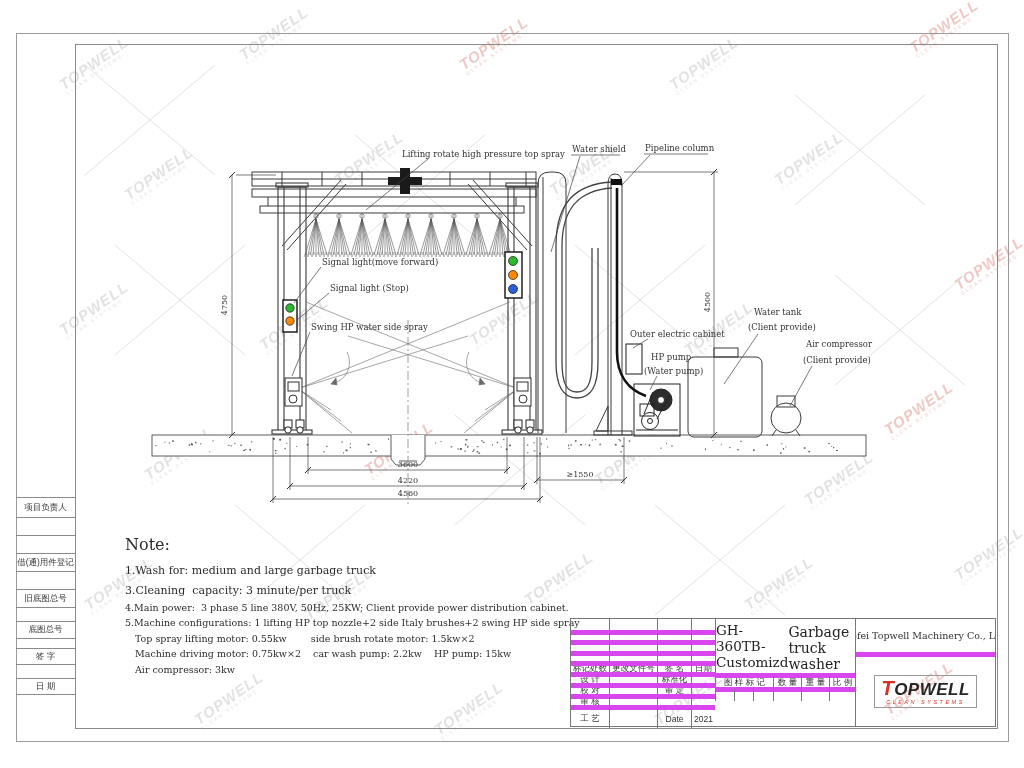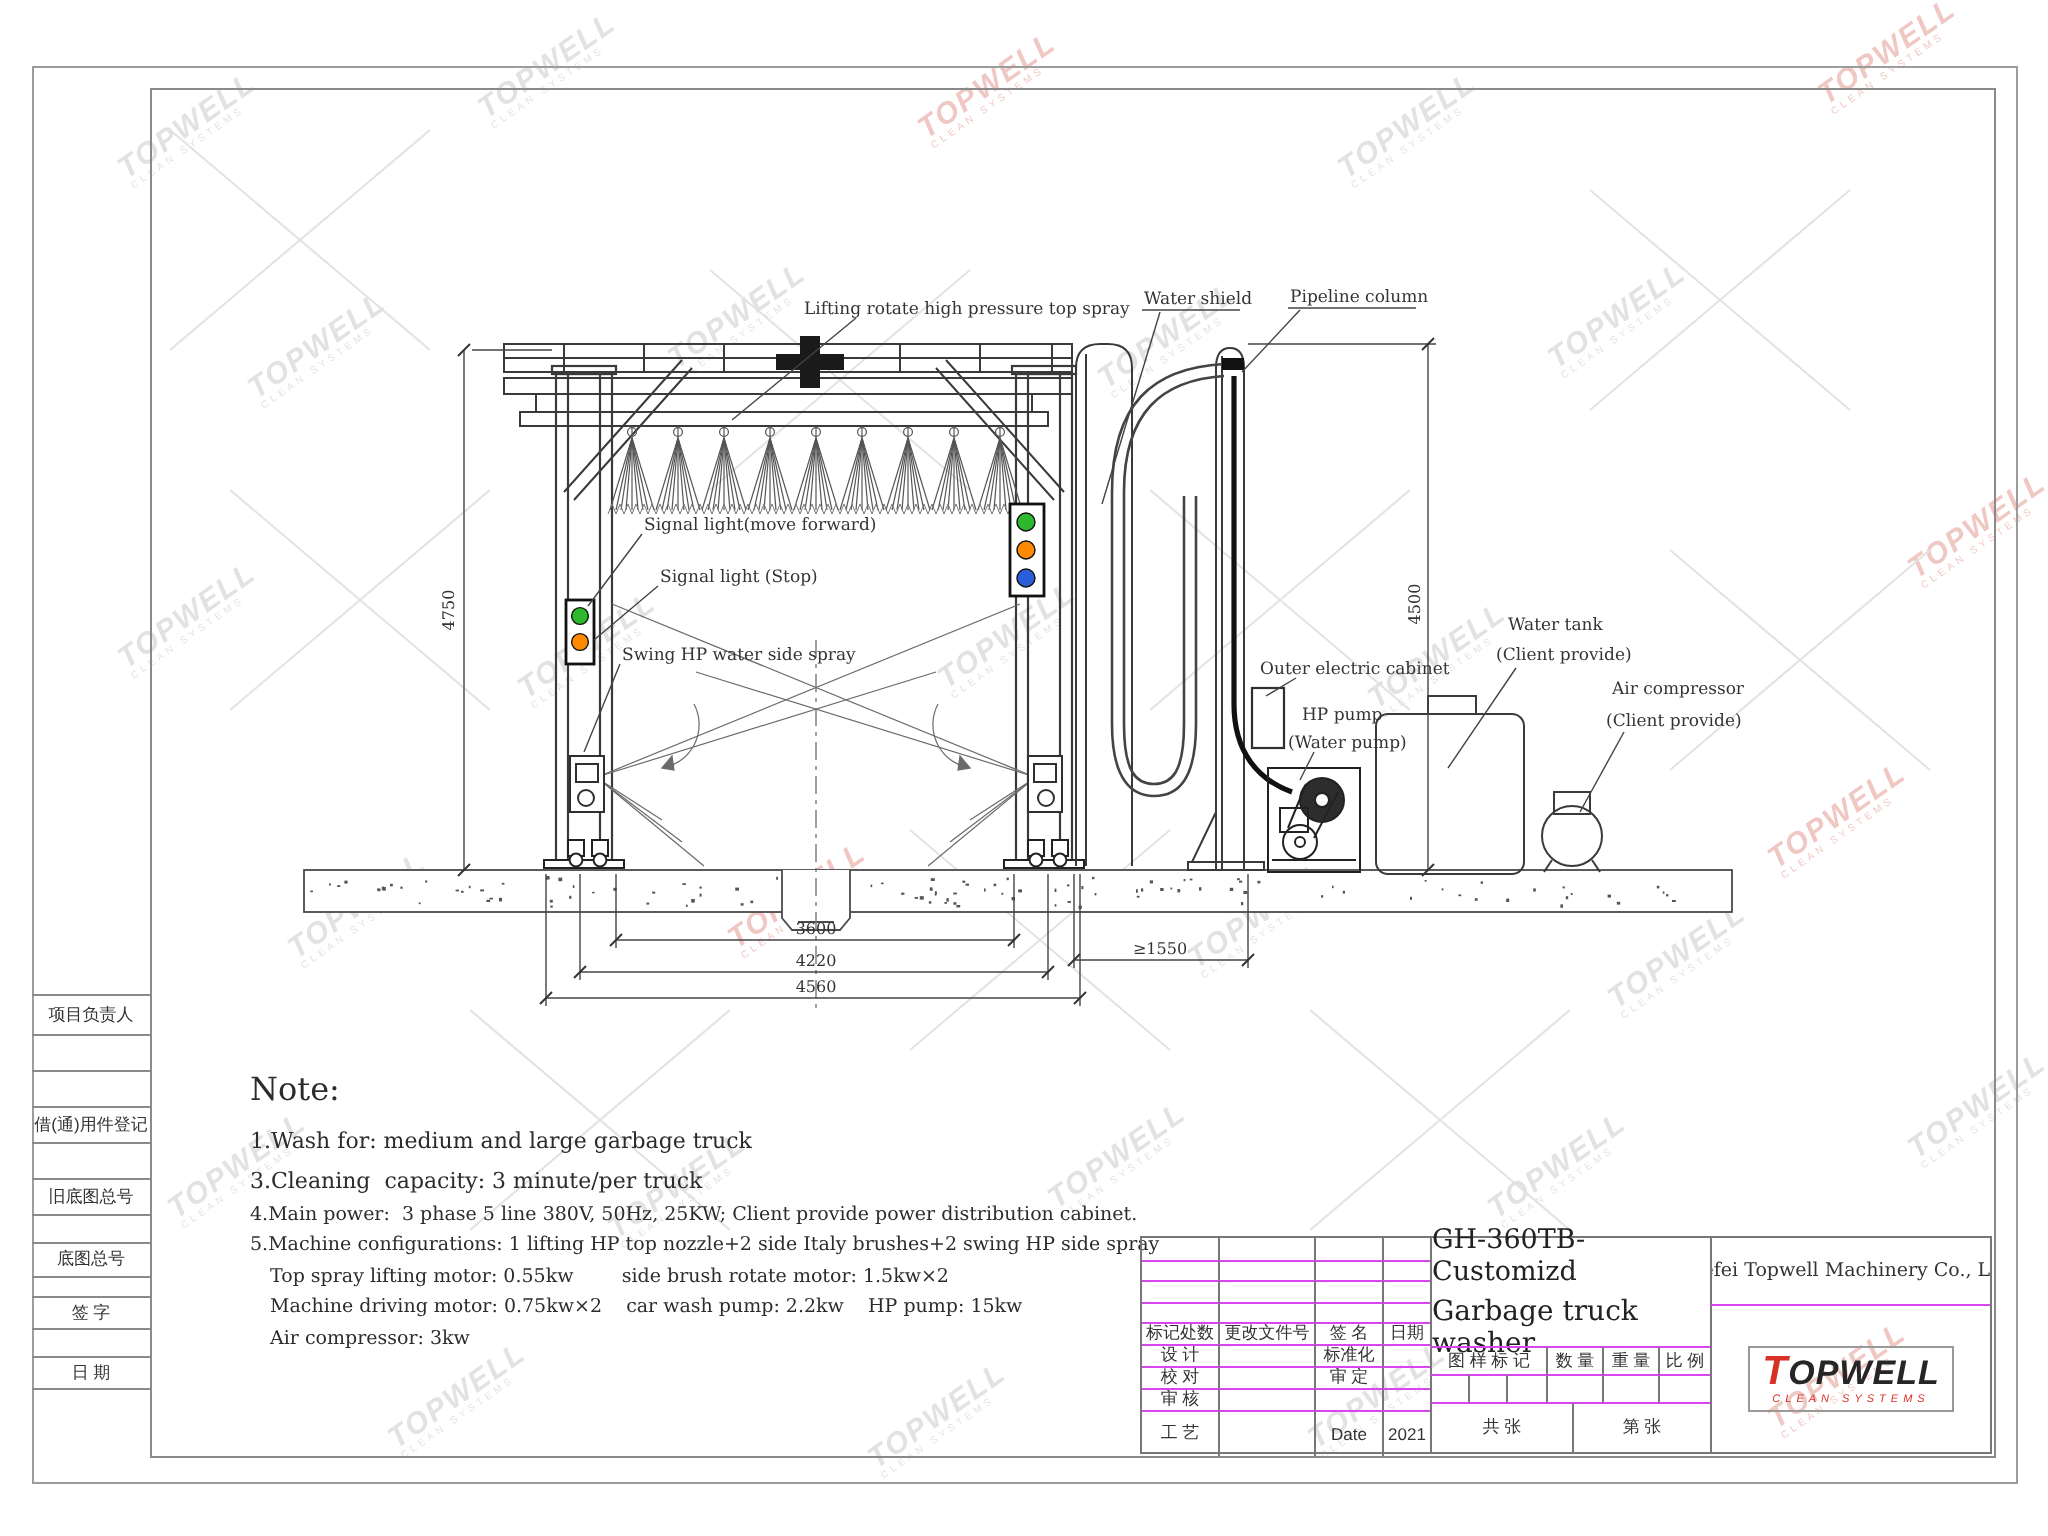--- a/index.html
+++ b/index.html
@@ -30,29 +30,29 @@
   
   #note{position:absolute;left:125px;top:535px;width:450px;z-index:2;color:#2c2c2c;}
   #note .note-title{font-size:16px;margin-bottom:10px;}
   #note .n-big{font-size:11px;margin-top:7px;white-space:pre;}
   #note .n-small{font-size:9.5px;margin-top:4.5px;white-space:pre;}
   #note .indent{padding-left:10px;}
   
   #title-block{position:absolute;left:570px;top:618px;width:426px;height:109px;z-index:3;
       display:flex;box-sizing:border-box;border:1px solid #777;background:transparent;
       font-family:"Liberation Sans", sans-serif;}
-  .tb-cell{box-sizing:border-box;border-left:1px solid #777;border-top:1px solid #d946ef;
+  .tb-cell{box-sizing:border-box;border-left:1px solid #777;border-top:5px solid #d946ef;
       display:flex;align-items:center;justify-content:center;font-size:8.5px;color:#333;
       white-space:nowrap;overflow:hidden;}
   .no-l{border-left:none;} .no-t{border-top:none;}
   #tb-left{width:144px;display:grid;
       grid-template-columns:38px 48px 34px 24px;
       grid-template-rows:10.5px 10.5px 10.5px 10.5px 11px 11px 11px 11px 23px;}
   #tb-mid{width:142px;display:flex;flex-direction:column;}
-  #tb-mid .prod{height:54px;display:flex;flex-direction:column;align-items:center;
+  #tb-mid .prod{height:54px;display:flex;flex-direction:row;align-items:center;
       justify-content:center;border-left:1px solid #777;box-sizing:border-box;}
   #tb-mid .prod .model{font-family:"DejaVu Serif", serif;font-size:13.5px;color:#222;}
   #tb-mid .prod .pname{font-family:"DejaVu Serif", serif;font-size:14px;color:#222;margin-top:4px;}
   .tb-row{display:flex;}
   #tb-right{width:140px;display:flex;flex-direction:column;}
   #tb-right .company{height:33px;font-family:"DejaVu Serif", serif;font-size:9.5px;}
   #tb-right .doc-title{height:36px;font-family:"DejaVu Serif", serif;font-size:13px;color:#222;}
   #tb-right .logo-cell{flex:1;}
   
   .logo-box{border:1px solid #999;padding:2px 6px;display:flex;flex-direction:column;align-items:center;}
@@ -645,24 +645,20 @@
         <div class="tb-cell" style="flex:1">比 例</div>
       </div>
       <div class="tb-row" style="height:14px">
         <div class="tb-cell" style="width:19px"></div>
         <div class="tb-cell" style="width:19px"></div>
         <div class="tb-cell" style="width:20px"></div>
         <div class="tb-cell" style="width:28px"></div>
         <div class="tb-cell" style="width:28px"></div>
         <div class="tb-cell" style="flex:1"></div>
       </div>
-      <div class="tb-row" style="flex:1">
-        <div class="tb-cell" style="width:71px">共        张</div>
-        <div class="tb-cell" style="flex:1">第        张</div>
-      </div>
     </div>
 
     <div id="tb-right">
       <div class="tb-cell company no-t">Hefei Topwell Machinery Co., Ltd.</div>
       <div class="tb-cell logo-cell">
         <div class="logo-box">
           <span class="logo-word">TOPWELL</span>
           <span class="logo-sub">CLEAN SYSTEMS</span>
         </div>
       </div>

